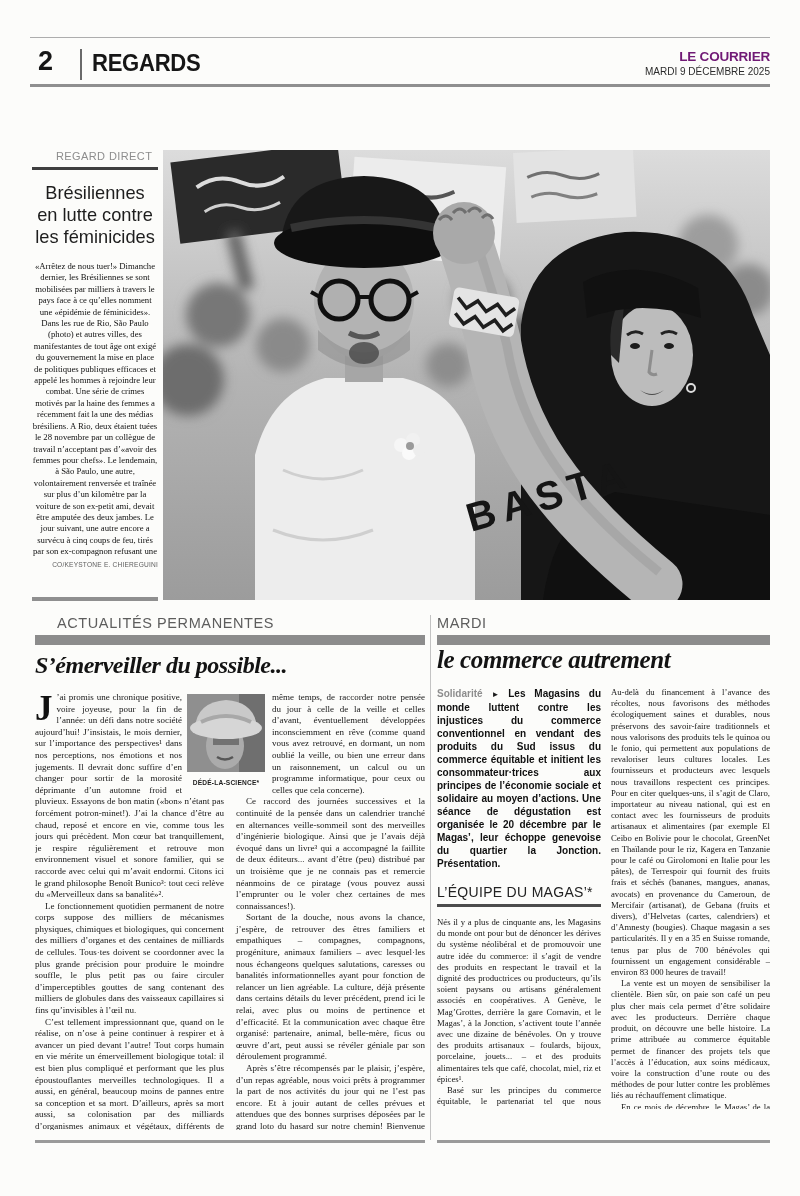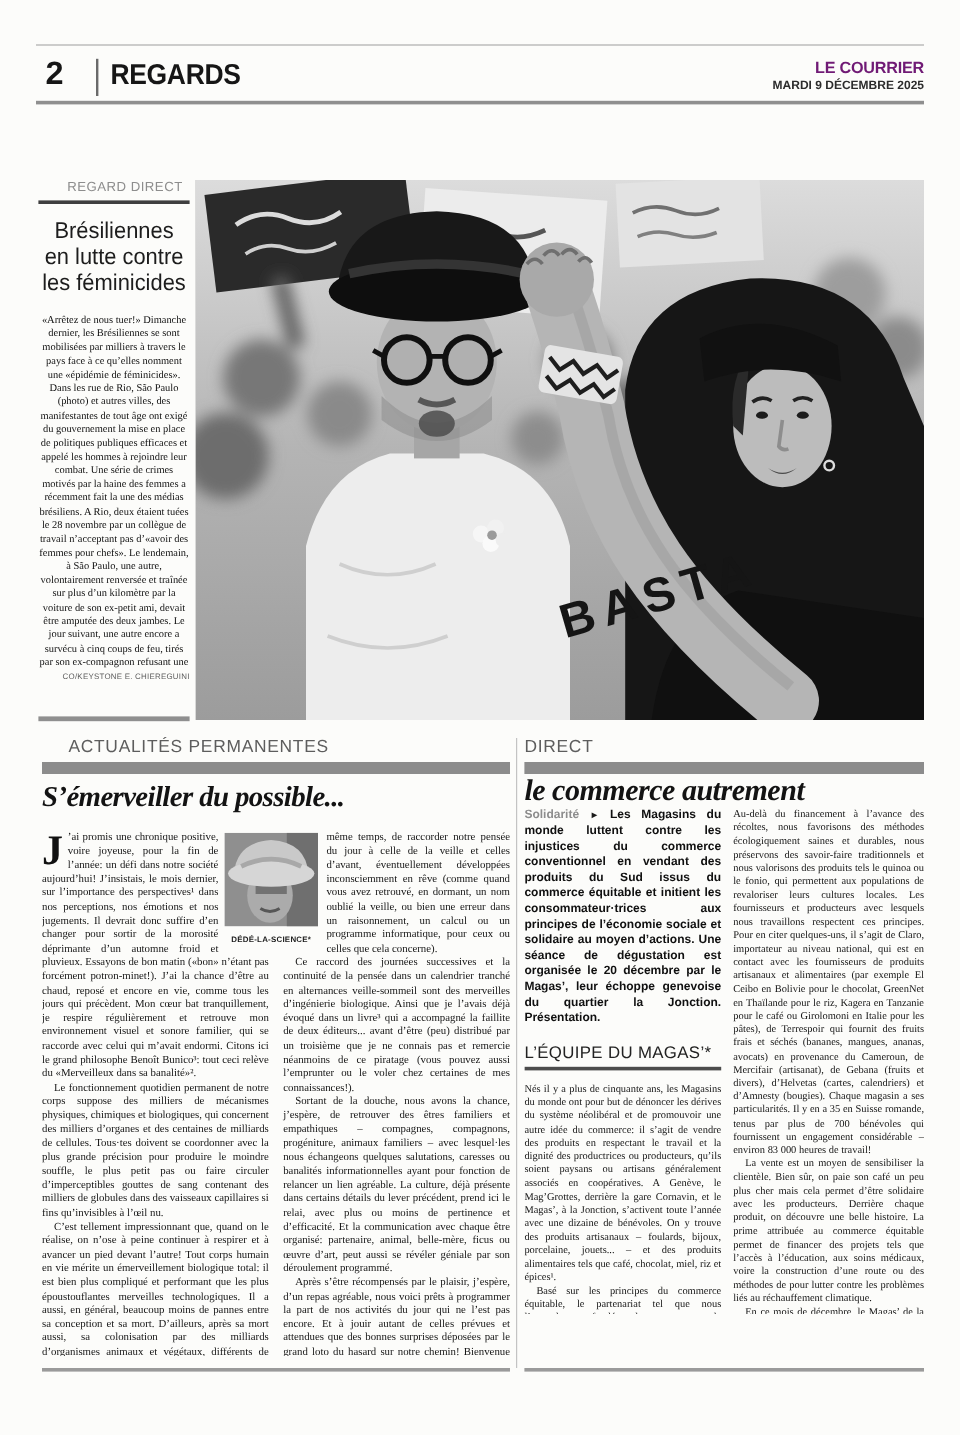--- a/index.html
+++ b/index.html
@@ -3,21 +3,21 @@
 <meta charset="utf-8">
 <style>
   html,body{margin:0;padding:0;background:#e8e8e6;}
   .page{position:relative;width:800px;height:1196px;background:#fcfcfa;font-family:"Liberation Sans",sans-serif;overflow:hidden;margin:0 auto;}
   
   .rule-top{position:absolute;left:30px;width:740px;top:37px;height:1px;background:#adadad;}
   .page-num{position:absolute;left:38px;top:46px;font-size:27px;font-weight:bold;color:#161616;letter-spacing:-1px;}
   .header-divider{position:absolute;left:80px;top:49px;width:2px;height:31px;background:#6a6a6a;}
   .section-title{position:absolute;left:92px;top:49px;font-size:24px;font-weight:bold;color:#161616;letter-spacing:-0.3px;transform:scaleX(.92);transform-origin:left;}
   .paper-name{position:absolute;right:30px;top:49px;font-size:13.5px;font-weight:bold;color:#701a75;text-align:right;letter-spacing:-0.2px;}
-  .paper-date{position:absolute;right:30px;top:66px;font-size:10px;font-weight:bold;color:#2c2c2c;text-align:right;}
+  .paper-date{position:absolute;right:30px;top:66px;font-size:10px;font-weight:normal;color:#2c2c2c;text-align:right;}
   .rule-header{position:absolute;left:30px;width:740px;top:84px;height:3px;background:#8f8f8f;}
   
   .ps-col{position:absolute;left:32px;top:150px;width:126px;}
   .kicker{font-size:11px;color:#8d8d8d;letter-spacing:0.4px;margin-left:24px;}
   .kicker-rule{height:3px;background:#3f3f3f;margin:5px 0 12px;}
   .ps-headline{font-weight:400;font-size:19px;line-height:22px;text-align:center;color:#1d1d1d;transform:scaleX(.96);transform-origin:center;}
   .ps-body{margin-top:13px;font-family:"Liberation Serif",serif;font-size:8.7px;line-height:11.4px;text-align:center;color:#101010;max-height:296px;overflow:hidden;}
   .ps-credit{margin-top:4px;font-size:6.6px;color:#5d5d5d;text-align:right;letter-spacing:0.2px;}
   .ps-rule{position:absolute;left:32px;top:597px;width:126px;height:4px;background:#8f8f8f;}
   
@@ -38,21 +38,21 @@
   .la p,.ra p{margin:0;font-family:"Liberation Serif",serif;font-size:9px;line-height:11.6px;text-align:justify;color:#151515;}
   .la p + p,.ra p + p{text-indent:10px;}
   .dropcap{float:left;font-family:"Liberation Serif",serif;font-weight:bold;font-size:35px;line-height:29px;padding:2px 4px 0 0;color:#111;}
   .wrapA{float:right;width:42px;height:98px;}
   .wrapB{float:left;width:36px;height:98px;}
   .inset{position:absolute;left:152px;top:2px;width:78px;}
   .inset-caption{margin-top:3px;font-size:6.6px;font-weight:bold;color:#1c1c1c;text-align:center;letter-spacing:0.2px;}
   
   .ra{position:absolute;left:437px;top:646px;width:333px;}
   .ra-headline{font-family:"Liberation Serif",serif;font-style:italic;font-weight:bold;font-size:25px;line-height:27px;color:#131313;letter-spacing:-0.4px;}
-  .ra-cols{display:flex;gap:10px;height:422px;overflow:hidden;}
+  .ra-cols{display:flex;gap:10px;margin-top:14px;height:422px;overflow:hidden;}
   .ra-col1{width:164px;} .ra-col2{width:159px;}
   .lead{font-size:10px;line-height:13px;font-weight:bold;text-align:justify;color:#101010;}
   .lead-kicker{color:#8d8d8d;}
   .lead-arrow{color:#1a1a1a;font-size:8px;}
   .byline{margin-top:14px;font-size:14px;font-weight:normal;color:#222;letter-spacing:0.3px;}
   .byline-rule{height:3px;background:#4c4c4c;margin:4px 0 10px;}
   .ra p{font-size:8.7px;line-height:11.2px;}
 </style>
 </head>
 <body>
@@ -171,21 +171,21 @@
             <path d="M293,168 l10,9 l10,-9 l10,9 l10,-9 l10,9 l8,-8" stroke="#1e1e1e" stroke-width="3.5" fill="none"></path>
           </g>
           <text transform="translate(308,382) rotate(-16)" font-family="Liberation Sans, sans-serif" font-weight="bold" font-size="40" letter-spacing="7" fill="#151515">BASTA</text>
         </g>
       </g>
     </svg>
   </div>
 
   <div class="sec-label left">ACTUALITÉS PERMANENTES</div>
   <div class="sec-bar left"></div>
-  <div class="sec-label right">DIRECT</div>
+  <div class="sec-label right">MARDI</div>
   <div class="sec-bar right"></div>
   <div class="v-divider"></div>
 
   <div class="la">
     <div class="la-headline">S’émerveiller du possible...</div>
     <div class="la-body">
       <div class="inset">
         <svg width="78" height="78" viewBox="0 0 78 78">
           <rect width="78" height="78" fill="#8f8f8f"></rect>
           <rect x="52" y="0" width="26" height="78" fill="#6f6f6f"></rect>

